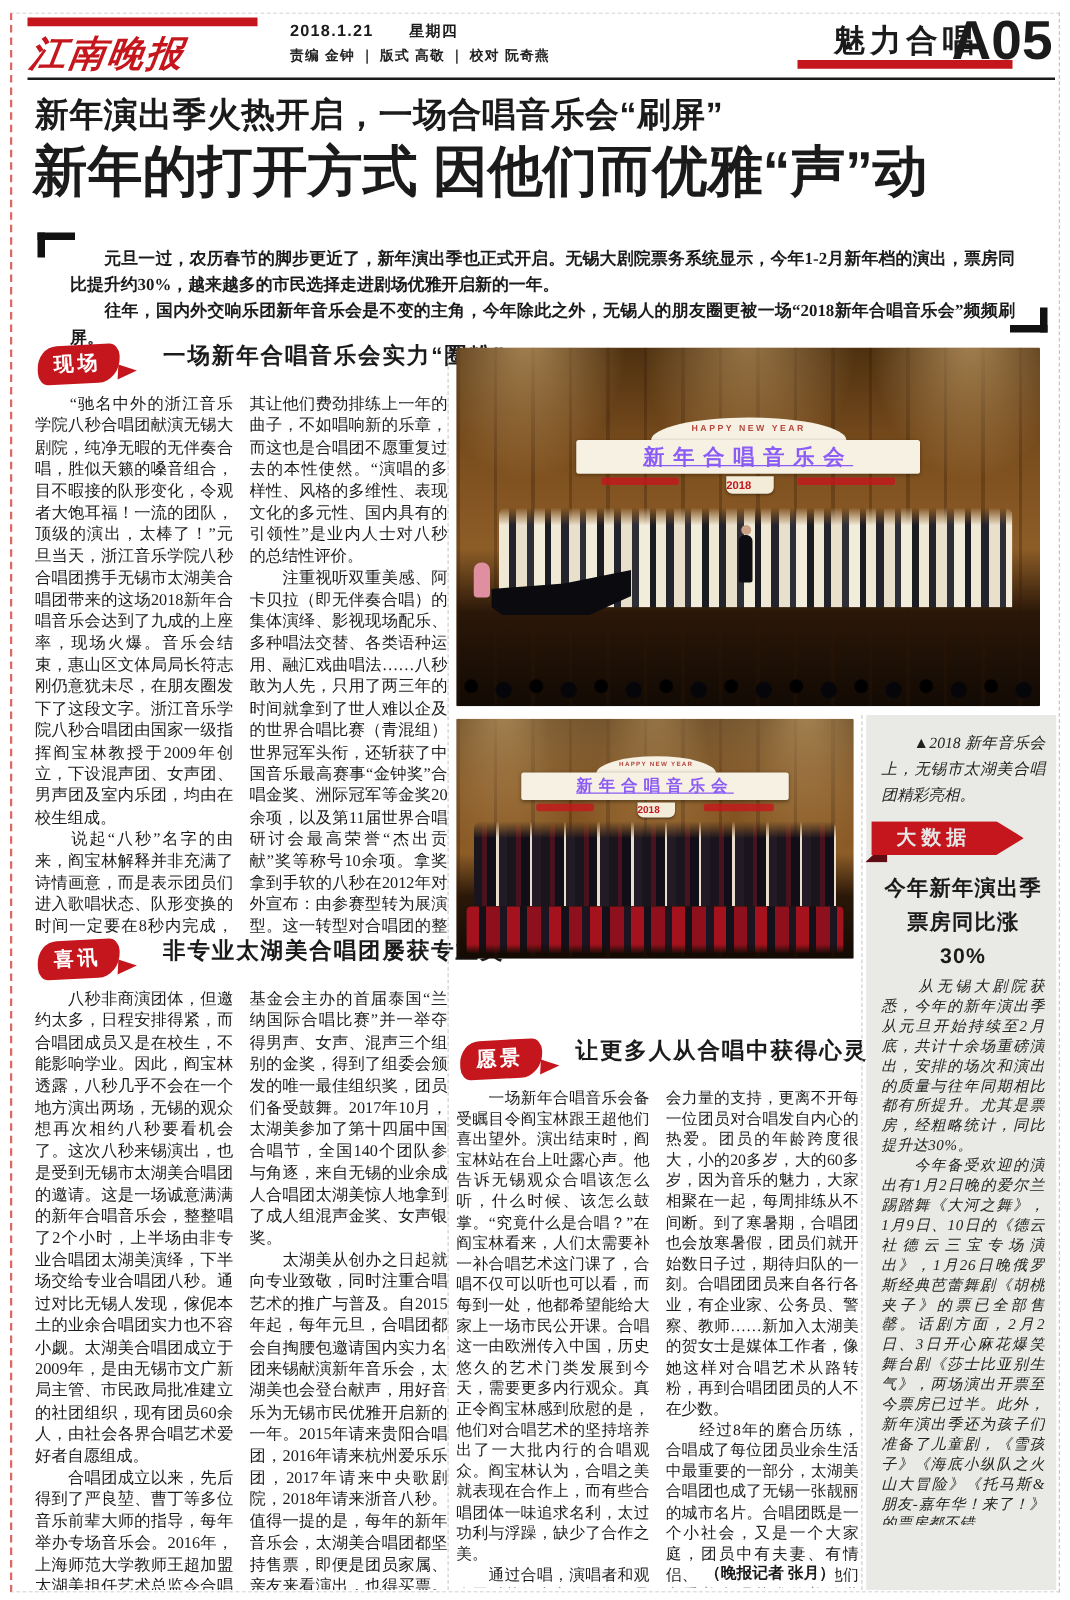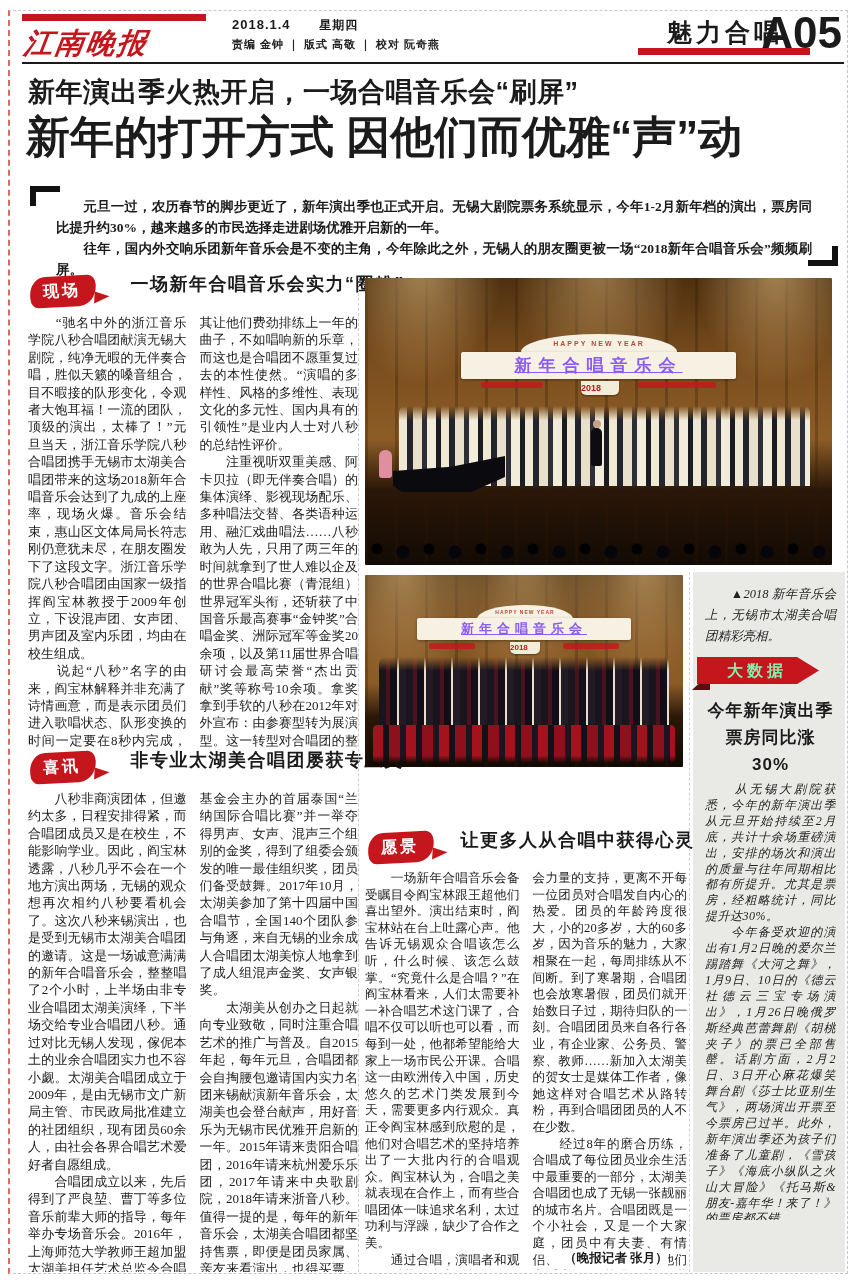--- a/index.html
+++ b/index.html
@@ -81,37 +81,37 @@
      background-image:radial-gradient(circle 6px at 12px 10px,#000 5px,transparent 6px),
                       radial-gradient(circle 7px at 38px 13px,#05050a 6px,transparent 7px);
      background-size:52px 22px;}
   
   .panel{position:absolute;background:#e9e9e6;}
   .caption{font-family:"Liberation Serif","DejaVu Serif",serif;font-style:italic;font-size:12.5px;line-height:21px;
            text-align:justify;white-space:pre-wrap;color:#222;margin:0 0 8px 0;}
   .bigdata-wrap{position:relative;margin:10px 0 0 -8px;height:30px;}
   .bigdata-notch{position:absolute;left:-5px;top:16px;width:18px;height:17px;background:#5f0d12;
            clip-path:polygon(0 100%,100% 0,100% 100%);}
-  .bigdata{position:absolute;left:0;top:0;width:122px;height:27px;background:#c4161c;color:#86efac;
+  .bigdata{position:absolute;left:0;top:0;width:122px;height:27px;background:#c4161c;color:#e5e5e5;
            clip-path:polygon(0 0,82% 0,100% 50%,82% 100%,0 100%);
-           font-weight:900;font-size:16px;letter-spacing:4px;line-height:27px;padding-left:30px;box-sizing:border-box;}
+           font-weight:900;font-size:16px;letter-spacing:4px;line-height:27px;padding-left:20px;box-sizing:border-box;}
   .sb-headline{font-size:17px;font-weight:900;line-height:27px;text-align:center;letter-spacing:1px;margin:10px 0 4px 0;}
   .sb-body{font-family:"Liberation Serif","DejaVu Serif",serif;font-style:italic;font-size:12px;line-height:15.9px;
            letter-spacing:.5px;text-align:justify;white-space:pre-wrap;overflow:hidden;color:#222;}
 </style>
 </head>
 <body>
 
 <div class="sheet">
   <div class="frame"></div>
 
   <div class="m-redbar"></div>
   <div class="m-logo">江南晚报</div>
   <div class="m-date">
-    <span>2018.1.4</span>
+    <span>2018.1.21</span>
     <span style="margin-left:24px;font-size:12px;">星期四</span>
   </div>
   <div class="m-staff">责编 金钟 ｜ 版式 高敬 ｜ 校对 阮奇燕</div>
   <div class="m-tag">魅力合唱</div>
   <div class="m-tagbar"></div>
   <div class="m-pageno">A05</div>
   <div class="m-rule"></div>
 
   <div class="kicker">新年演出季火热开启，一场合唱音乐会“刷屏”</div>
   <div class="title">新年的打开方式 因他们而优雅“声”动</div>

